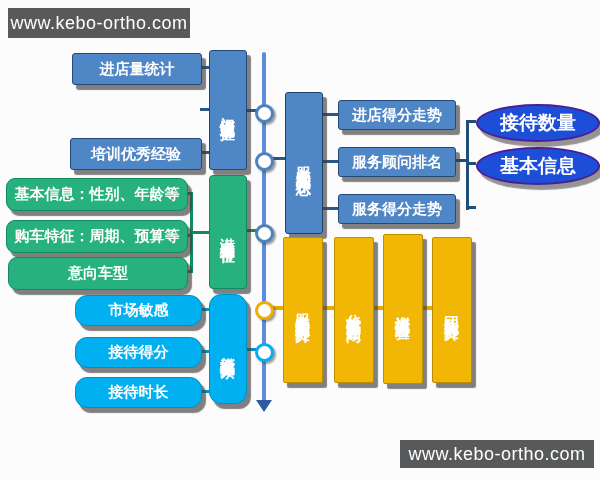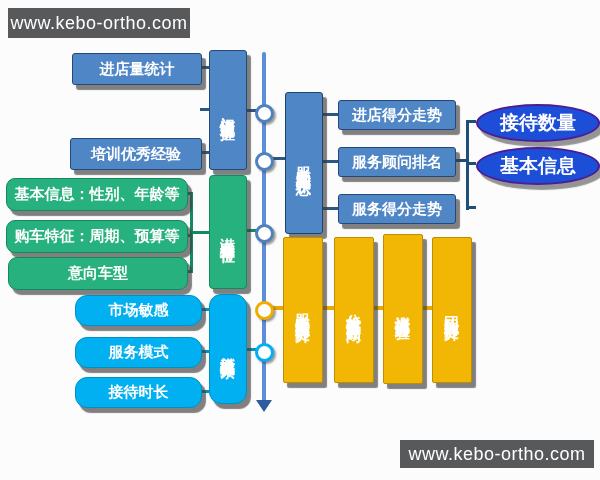--- a/index.html
+++ b/index.html
@@ -67,21 +67,21 @@
   <div class="wm" style="left:400px;top:440px;width:194px;height:28px;">www.kebo-ortho.com</div>
 
   <div class="hbox blue" style="left:72px;top:53px;width:128px;height:30px;">进店量统计</div>
   <div class="hbox blue" style="left:70px;top:138px;width:130px;height:30px;">培训优秀经验</div>
 
   <div class="hbox green" style="left:6px;top:178px;width:180px;height:31px;">基本信息：性别、年龄等</div>
   <div class="hbox green" style="left:6px;top:220px;width:180px;height:31px;">购车特征：周期、预算等</div>
   <div class="hbox green" style="left:8px;top:257px;width:178px;height:31px;border-radius:9px;">意向车型</div>
 
   <div class="hbox cyan" style="left:75px;top:295px;width:125px;height:29px;">市场敏感</div>
-  <div class="hbox cyan" style="left:75px;top:337px;width:125px;height:29px;">服务模式</div>
+  <div class="hbox cyan" style="left:75px;top:337px;width:125px;height:29px;">接待得分</div>
   <div class="hbox cyan" style="left:75px;top:377px;width:125px;height:29px;">接待时长</div>
 
   <div class="vbox blue" style="left:209px;top:50px;width:36px;height:118px;">
     <span class="vtext">门店情况掌握</span>
   </div>
   <div class="vbox green" style="left:209px;top:175px;width:36px;height:112px;border-radius:4px;">
     <span class="vtext">潜客购车特征</span>
   </div>
   <div class="vbox cyan" style="left:209px;top:294px;width:36px;height:108px;">
     <span class="vtext">新模式探索</span>

